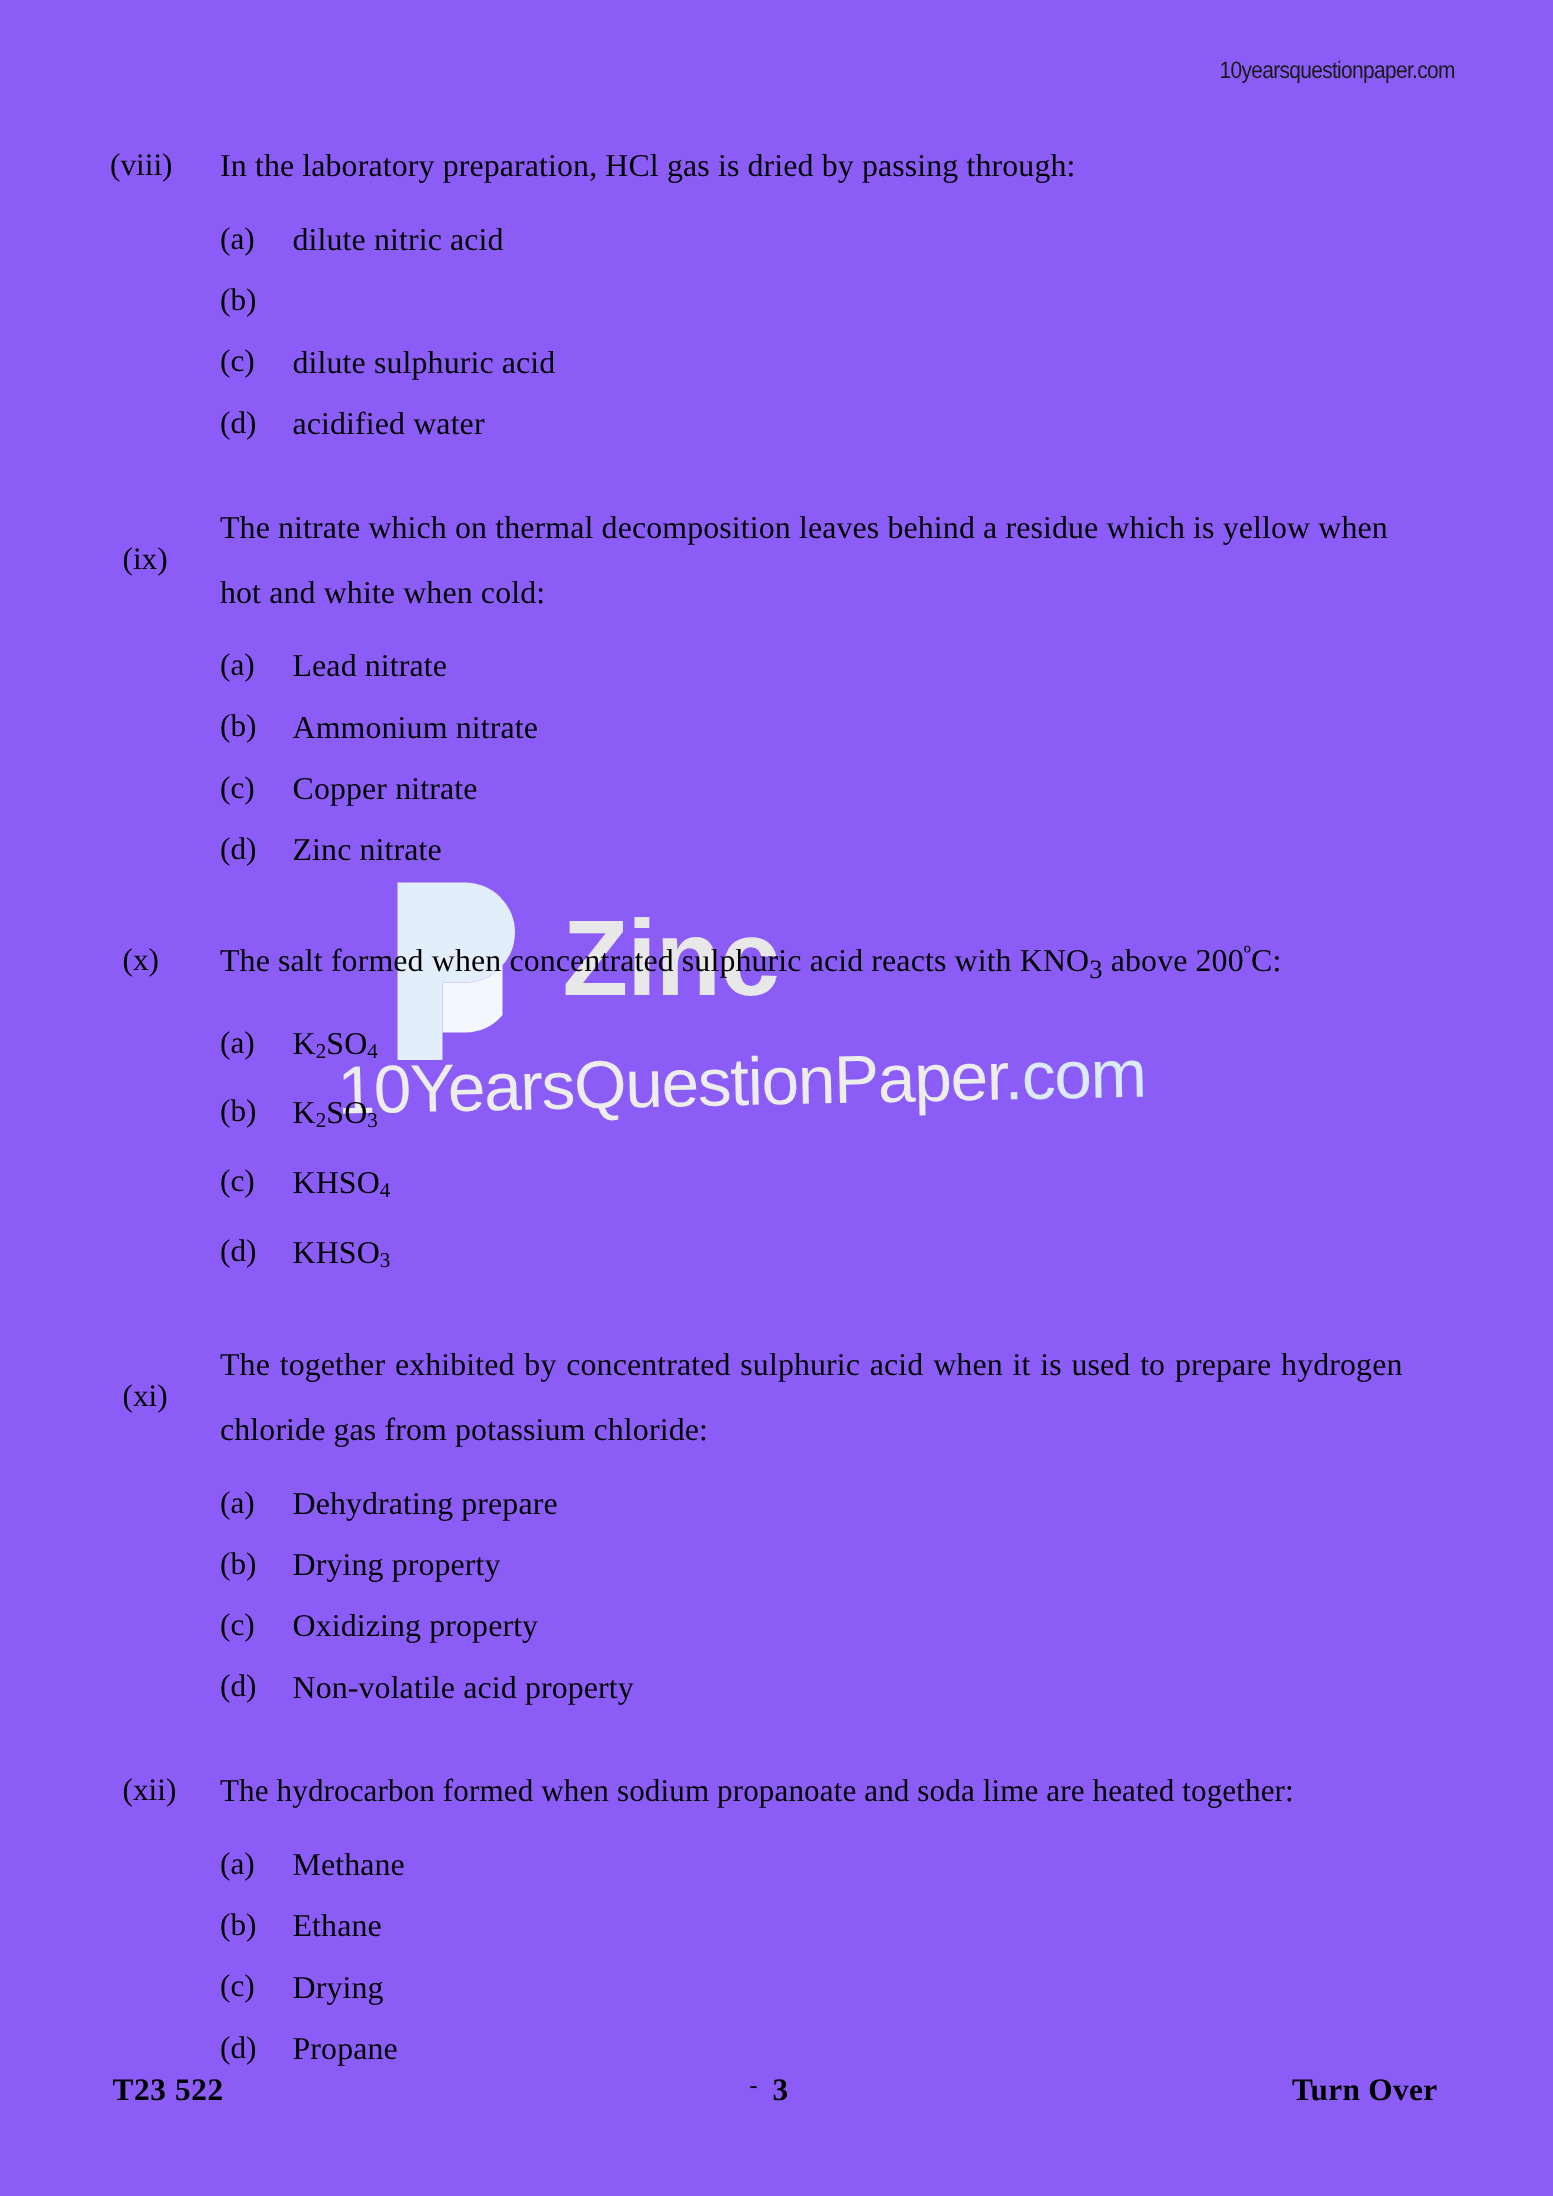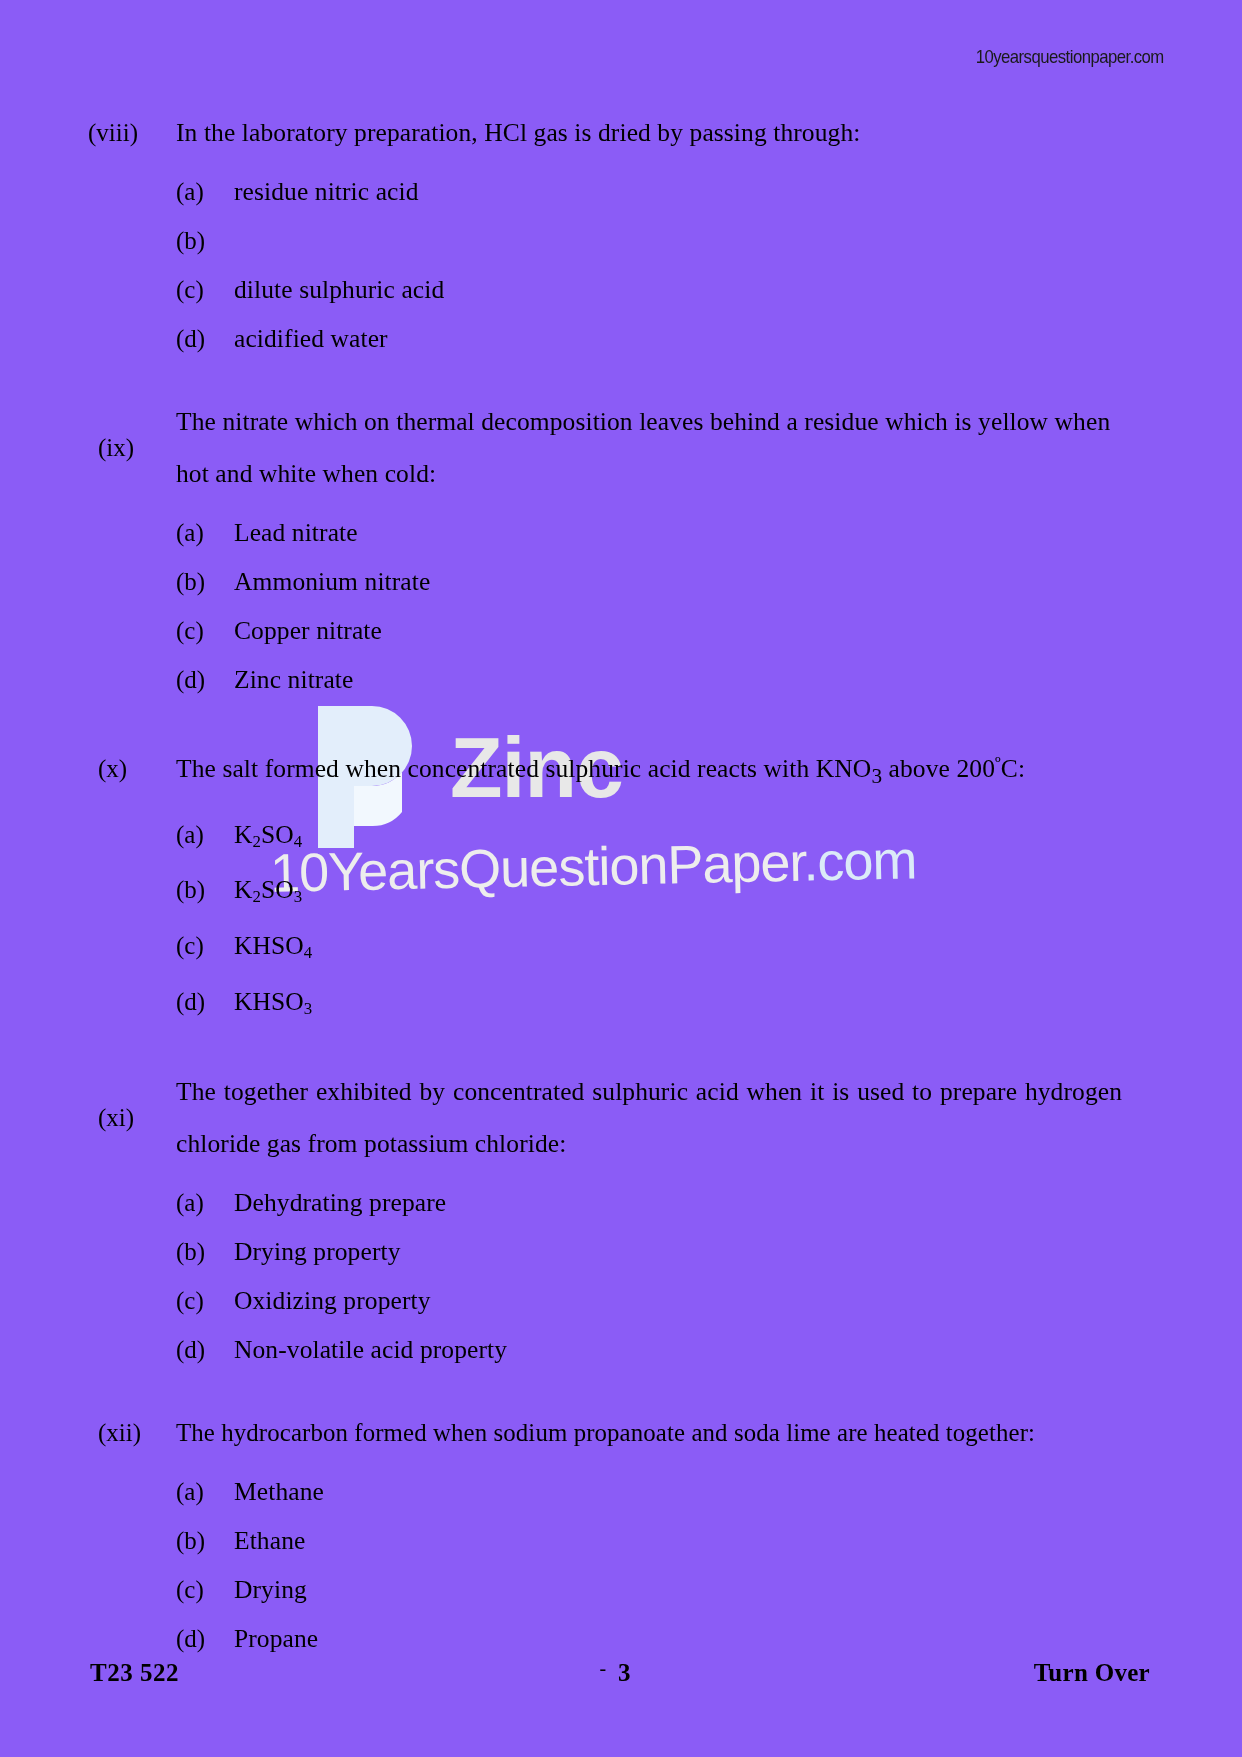--- a/index.html
+++ b/index.html
@@ -201,21 +201,21 @@
 
   <div class="content" id="content" style="padding-top: 88px;">
       <div class="qblock">
         <div class="qrow">
           <div class="qnum wide">(viii)</div>
           <div class="qtext">In the laboratory preparation, HCl gas is dried by passing through:</div>
         </div>
         <div class="gap-sm"></div>
         <div class="opt">
           <div class="opt-label">(a)</div>
-          <div class="opt-text">residue nitric acid</div>
+          <div class="opt-text">dilute nitric acid</div>
         </div>
         <div class="opt">
           <div class="opt-label">(b)</div>
         </div>
         <div class="opt">
           <div class="opt-label">(c)</div>
           <div class="opt-text">dilute sulphuric acid</div>
         </div>
         <div class="opt">
           <div class="opt-label">(d)</div>

